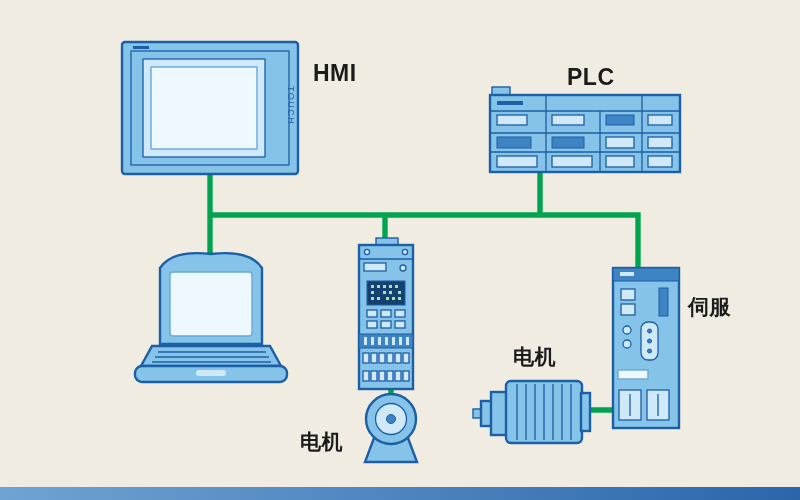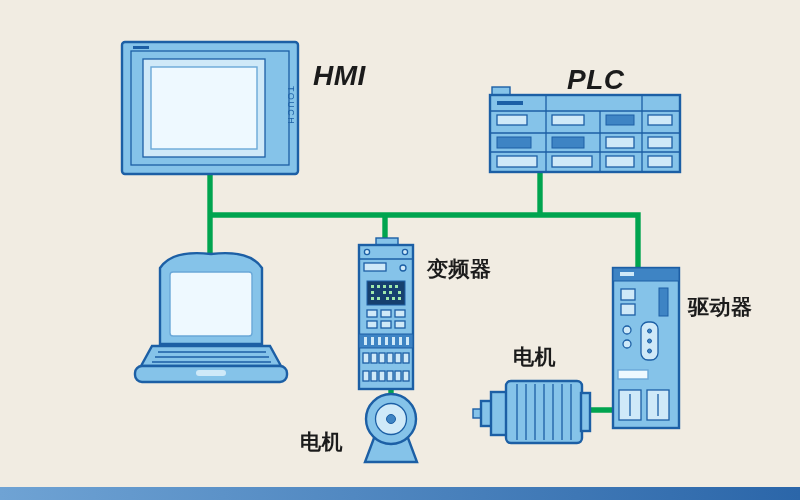--- a/index.html
+++ b/index.html
@@ -17,21 +17,21 @@
   .dline   { stroke:#1C5FA5; stroke-width:1.3; fill:none; }
   .bus     { stroke:#00A44F; stroke-width:5.4; fill:none; stroke-linecap:square; }
   .dispf   { fill:#16406F; stroke:#1C5FA5; stroke-width:1; }
   .pxl     { fill:#9FE8AC; }
   .tickf   { fill:#CFE9F8; }
   .markf   { fill:#1C5FA5; }
   .touch-txt { fill:#1C5FA5; font-size:9px; letter-spacing:1.5px; font-family:"Liberation Sans",sans-serif; }
 
   
   .label    { position:absolute; color:#1B1B1B; font-weight:600; letter-spacing:0.5px; white-space:nowrap; }
-  .label-lg { font-size:28px;font-style:italic; }
+  .label-lg { font-size:23px; }
   .label-cn { font-size:21px; }
   .label-2line { line-height:27px; }
 
   .footer-bar { position:absolute; left:0; bottom:0; width:100%; height:13px;
                 background:linear-gradient(90deg,#6FA3D4,#2B66A9); }
 </style>
 </head>
 <body>
 
 <div class="stage">
@@ -171,24 +171,23 @@
       <rect class="lightf" x="619" y="390" width="22" height="30"></rect>
       <rect class="lightf" x="647" y="390" width="22" height="30"></rect>
       <path class="dline" d="M630 394 V416 M658 394 V416"></path>
     </g>
   </svg>
 
   <div class="label label-lg" style="left:313px; top:60px;">HMI</div>
 
   <div class="label label-lg" style="left:567px; top:64px;">PLC</div>
 
-  <div class="label label-cn" style="left:427px; top:255px;">变频器</div>
 
   <div class="label label-cn" style="left:300px; top:428px;">电机</div>
 
   <div class="label label-cn" style="left:513px; top:343px;">电机</div>
 
   <div class="label label-cn label-2line" style="left:688px; top:293px;">
-    <div>驱动器</div>
+    <div>伺服</div>
   </div>
 
   <div class="footer-bar"></div>
 </div>
 
 </body></html>

